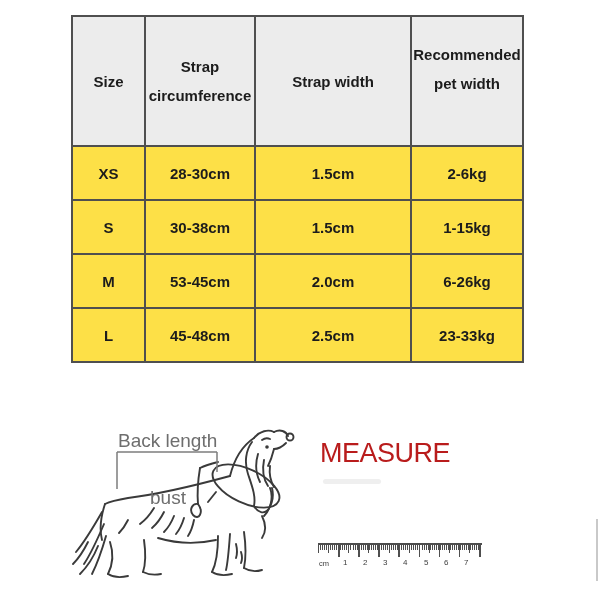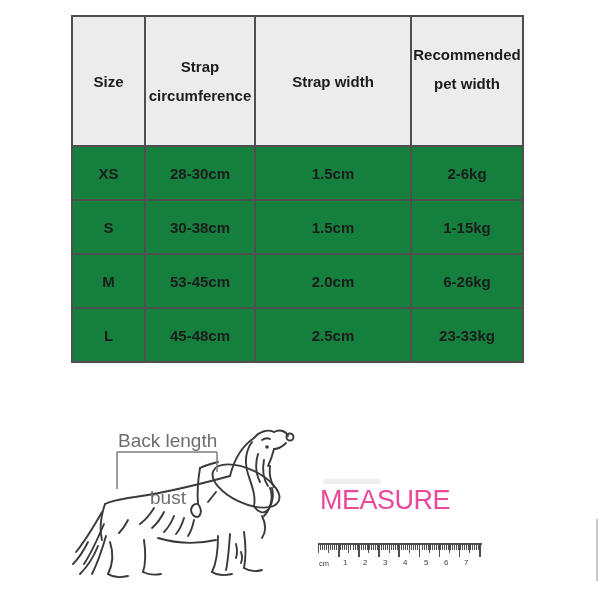--- a/index.html
+++ b/index.html
@@ -5,27 +5,27 @@
   html, body { margin:0; padding:0; width:600px; height:600px; background:#ffffff; overflow:hidden; }
   body { font-family:"Liberation Sans", sans-serif; position:relative; }
 
   
   table.size-table { position:absolute; left:71px; top:15px; border-collapse:collapse; table-layout:fixed; }
   table.size-table th, table.size-table td {
     border:2px solid #4f4f4f; text-align:center; vertical-align:middle;
     font-weight:bold; font-size:15px; color:#1c1c1c; padding:0;
   }
   table.size-table th { background:#ececec; height:128px; font-size:15px; }
-  table.size-table td { height:52px; background:#15803d; }
+  table.size-table td { height:52px; background:#fde047; }
   col.c1 { width:73px; } col.c2 { width:110px; } col.c3 { width:156px; } col.c4 { width:112px; }
   .hdr-line + .hdr-line { margin-top:12px; }
   th.up .hdr-block { position:relative; top:-12px; }
 
   
-  .measure-title { position:absolute; left:320px; top:438px; font-size:27px; letter-spacing:-0.5px; color:#ec4899; font-weight:400;margin-top:47px; }
+  .measure-title { position:absolute; left:320px; top:438px; font-size:27px; letter-spacing:-0.5px; color:#b91c1c; font-weight:400; }
   .measure-smudge { position:absolute; left:323px; top:479px; width:58px; height:5px; background:#efefef; border-radius:3px; }
 
   
   .dog-svg { position:absolute; left:58px; top:416px; }
 
   
   .ruler { position:absolute; left:316px; top:543px; width:167px; height:26px; }
   .ruler-top { position:absolute; left:2px; top:0; width:164px; border-top:2px solid #4e4e4e; }
   .ruler-mm  { position:absolute; left:2px; top:1px; width:162px; height:6px;
                background:repeating-linear-gradient(to right,#4e4e4e 0 1px, transparent 1px 2.03px); }

